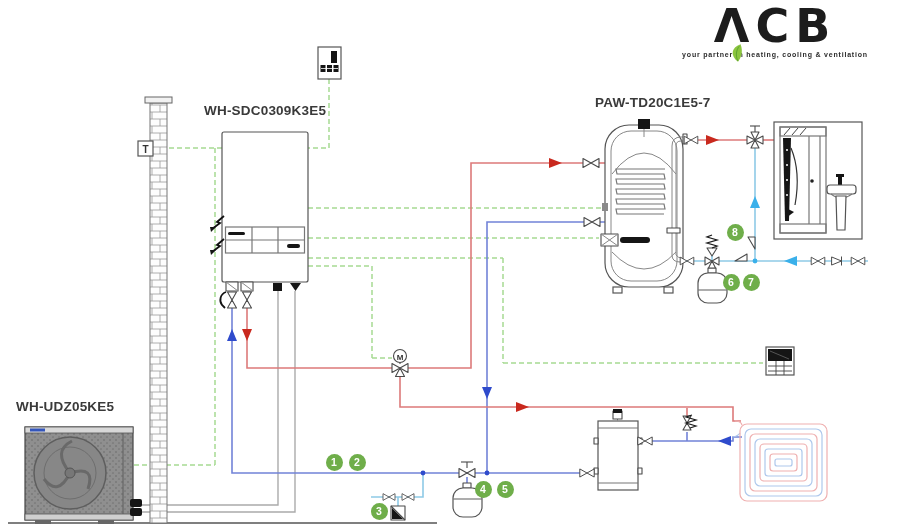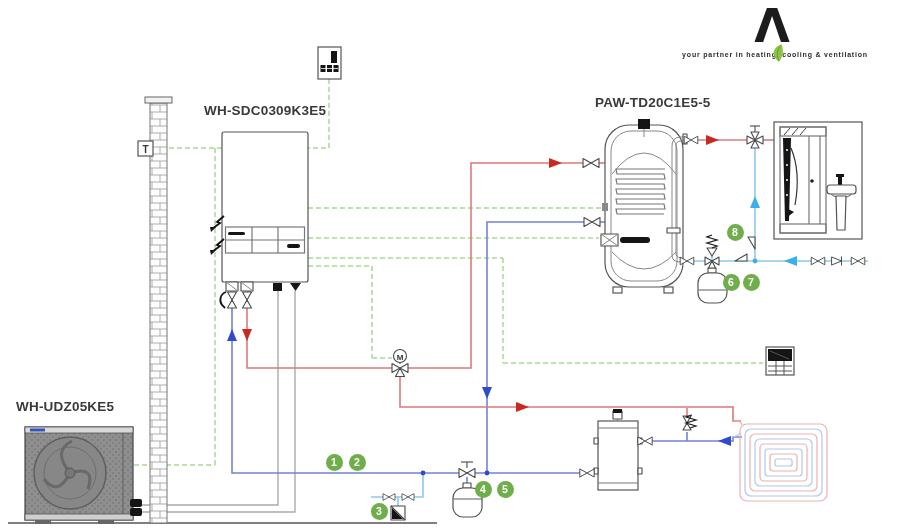--- a/index.html
+++ b/index.html
@@ -349,29 +349,30 @@
     <polygon class="ar" points="516,402 516,412 529,407"></polygon>
     <polygon class="ab" points="482,387 492,387 487,399"></polygon>
     <polygon class="ab" points="731,436 731,446 718,441"></polygon>
     <polygon class="ar" points="706,135 706,145 719,140"></polygon>
     <polygon class="ac" points="750,208 760,208 755,196"></polygon>
     <polygon class="ac" points="797,256 797,266 784,261"></polygon>
   </g>
 </svg>
 
 <div class="lbl" style="left:204px;top:103px">WH-SDC0309K3E5</div>
-<div class="lbl" style="left:595px;top:95px">PAW-TD20C1E5-5</div>
+<div class="lbl" style="left:595px;top:95px">PAW-TD20C1E5-7</div>
 <div class="lbl" style="left:16px;top:399px">WH-UDZ05KE5</div>
 
 <div id="logo">
   <div class="letters">
     <span class="lamA"><span>Λ</span><span class="leaf"><svg width="17" height="21" viewBox="0 0 20 24">
               <path d="M10,22 C2,14 4,4 16,2 C18,12 14,18 10,22 Z" fill="#8bc53f"></path>
               <path d="M10,21 C8,14 10,8 14,4" stroke="#5a9e2f" stroke-width="1" fill="none"></path>
             </svg></span></span>
+    <span>CB</span>
   </div>
   <div class="tagline">your partner in heating, cooling &amp; ventilation</div>
 </div>
 
 <div id="markers">
       <div class="marker" style="left: 325.5px; top: 453.5px;">1</div>
       <div class="marker" style="left: 348.5px; top: 453.5px;">2</div>
       <div class="marker" style="left: 370.5px; top: 502.5px;">3</div>
       <div class="marker" style="left: 474.5px; top: 480.5px;">4</div>
       <div class="marker" style="left: 496.5px; top: 480.5px;">5</div>

